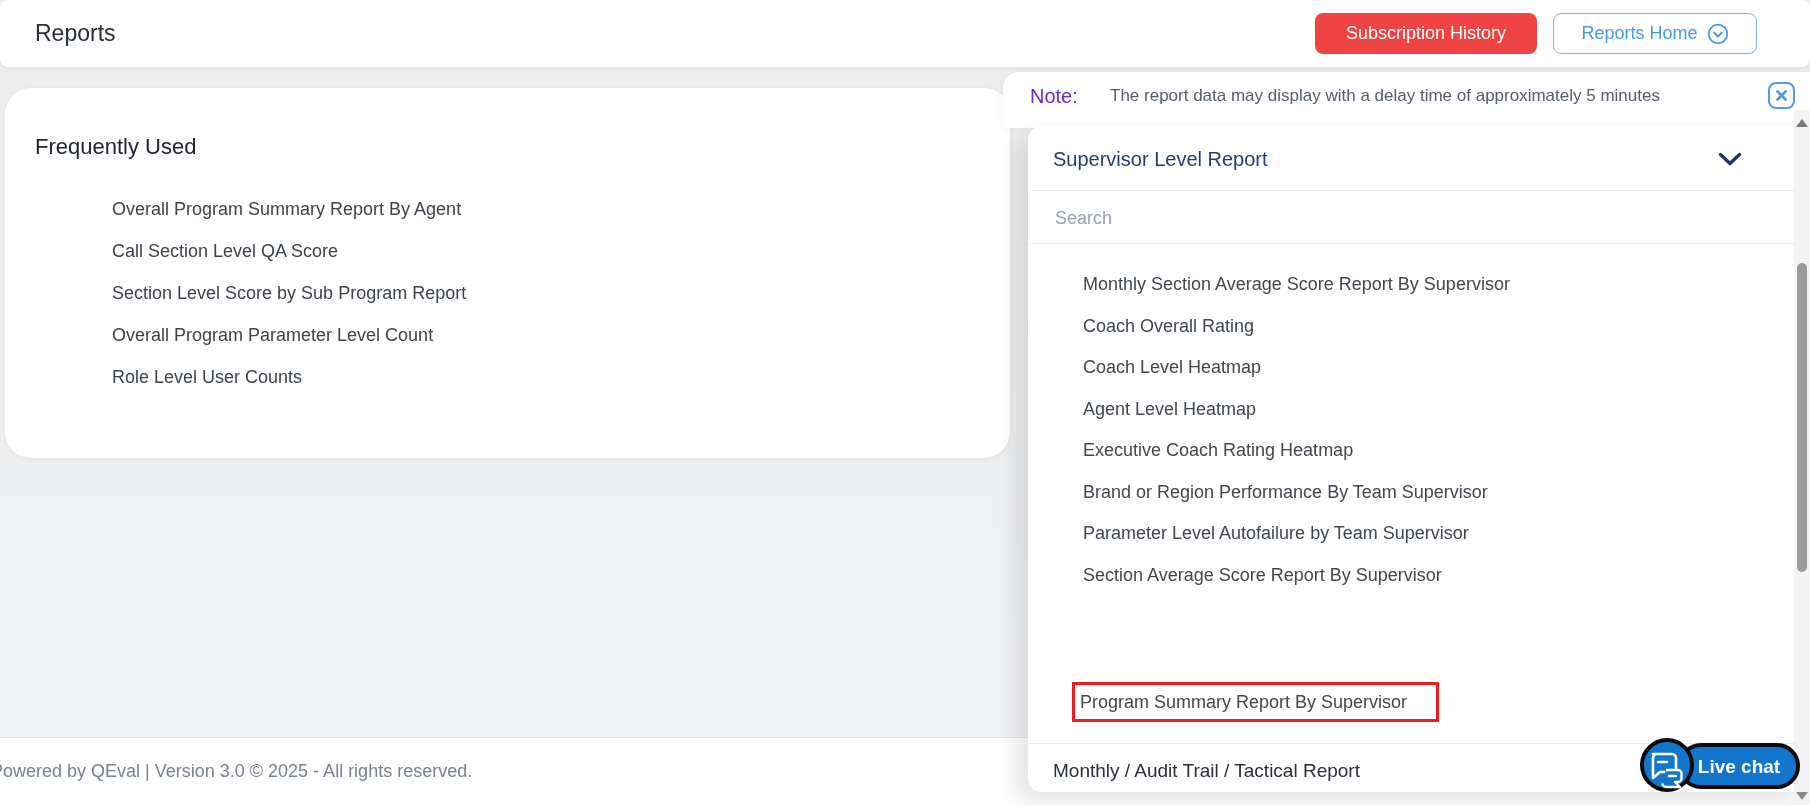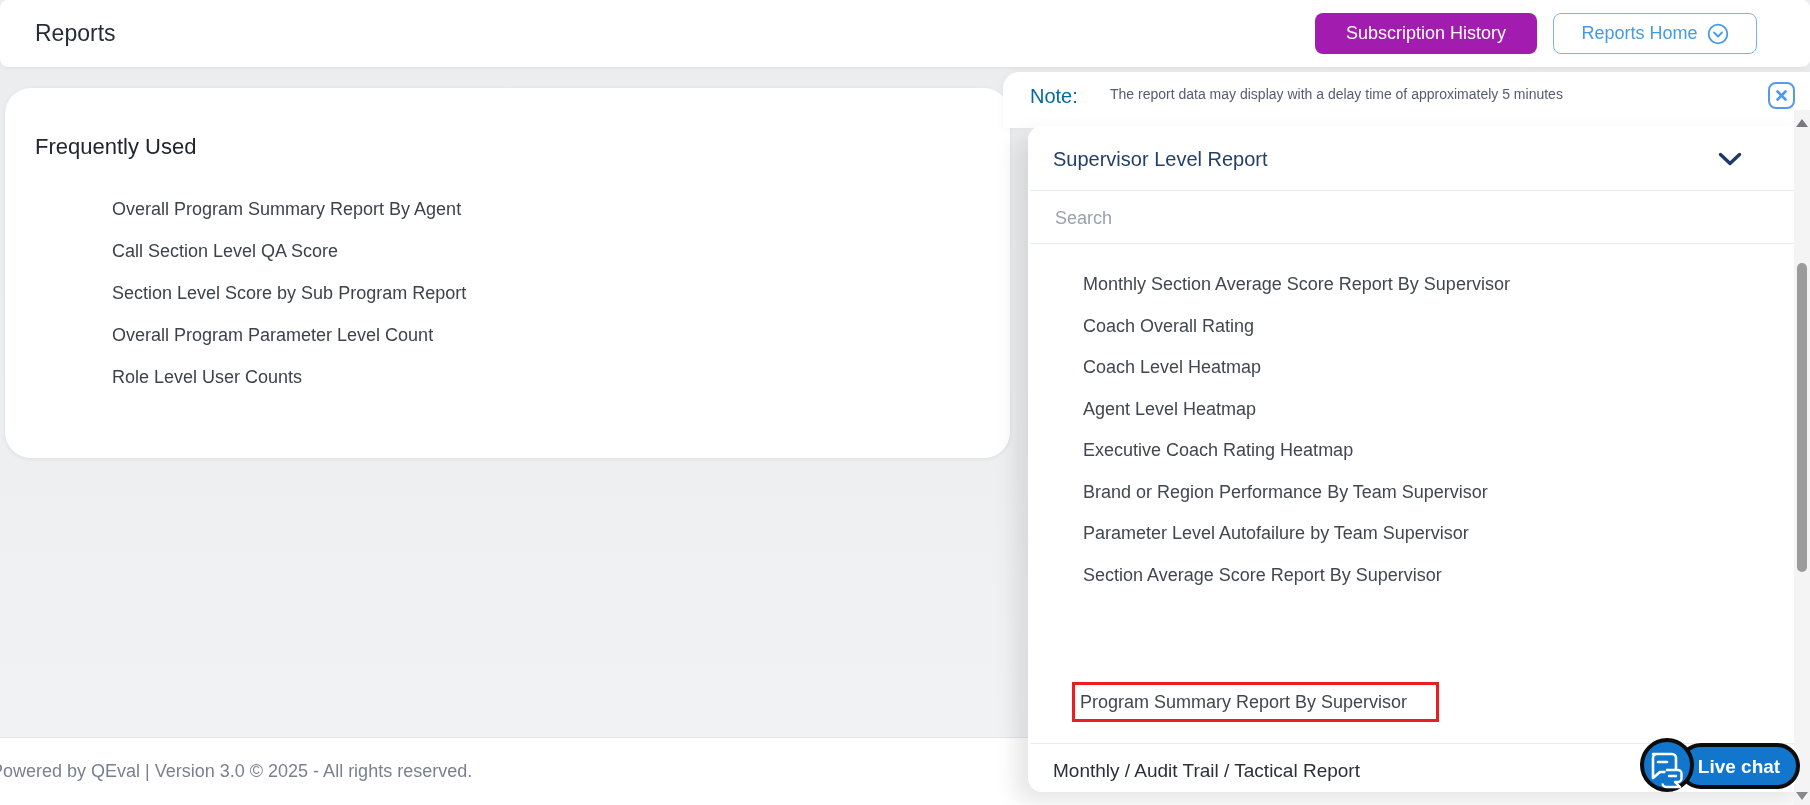--- a/index.html
+++ b/index.html
@@ -7,41 +7,41 @@
   #app{position:relative;width:1810px;height:805px;overflow:hidden;
        background:linear-gradient(180deg,#ebedef 0%,#edeff1 55%,#f2f3f5 100%);}
 
   
   #header{position:absolute;left:0;top:0;width:1810px;height:67px;background:#ffffff;
           border-radius:8px;box-shadow:0 1px 4px rgba(0,0,0,.06);}
   #header .title{position:absolute;left:35px;top:0;height:67px;line-height:67px;
                  font-size:23px;color:#272d36;font-weight:500;}
   .btn{position:absolute;top:13px;height:41px;border-radius:8px;display:flex;
        align-items:center;justify-content:center;font-size:18px;cursor:pointer;}
-  #btn-subscription{left:1315px;width:222px;background:#a21caf;color:#ffffff;}
+  #btn-subscription{left:1315px;width:222px;background:#ef4444;color:#ffffff;}
   #btn-reports-home{left:1553px;width:204px;background:#ffffff;color:#4799e8;
                     border:1px solid #7ab4ed;gap:9px;}
 
   
   #card{position:absolute;left:5px;top:88px;width:1005px;height:370px;background:#ffffff;
         border-radius:26px;box-shadow:0 1px 5px rgba(0,0,0,.07);}
   #card .card-title{position:absolute;left:30px;top:46px;font-size:22px;color:#20262e;font-weight:500;}
   #card ul{position:absolute;left:83px;top:100px;margin:0;padding:0;list-style:none;}
   #card li{height:42px;display:flex;align-items:center;font-size:18px;color:#3c434b;cursor:pointer;margin-left:24px;}
 
   
   #footer{position:absolute;left:0;top:737px;width:1810px;height:68px;background:#ffffff;
           border-top:1px solid #e3e5e8;}
   #footer span{position:absolute;left:-9px;top:23px;font-size:18px;color:#79818f;white-space:nowrap;}
 
   
   #notebar{position:absolute;left:1003px;top:72px;width:807px;height:56px;background:#ffffff;
            border-radius:16px 0 0 0;box-shadow:0 0 10px rgba(0,0,0,.05);}
-  #notebar .note-label{position:absolute;left:27px;top:13px;font-size:20px;color:#0369a1;font-weight:500;}
-  #notebar .note-text{position:absolute;left:107px;top:14px;font-size:14px;color:#545d6f;white-space:nowrap;}
+  #notebar .note-label{position:absolute;left:27px;top:13px;font-size:20px;color:#6d28d9;font-weight:500;}
+  #notebar .note-text{position:absolute;left:107px;top:14px;font-size:17px;color:#545d6f;white-space:nowrap;}
   #note-close{position:absolute;left:765px;top:10px;width:27px;height:27px;border:2px solid #5599ea;
               border-radius:8px;background:#ffffff;display:flex;align-items:center;justify-content:center;
               cursor:pointer;}
 
   
   #dropdown{position:absolute;left:1028px;top:126px;width:782px;height:666px;background:#ffffff;
             border-radius:14px 0 0 14px;box-shadow:-12px 10px 22px rgba(0,0,0,.10);}
   #dropdown .sup-title{position:absolute;left:25px;top:22px;font-size:20px;color:#23406b;font-weight:500;}
   #dropdown .sup-chevron{position:absolute;left:690px;top:26px;cursor:pointer;}
   .hdiv{position:absolute;left:2px;right:16px;height:1px;background:#e9ebee;}

